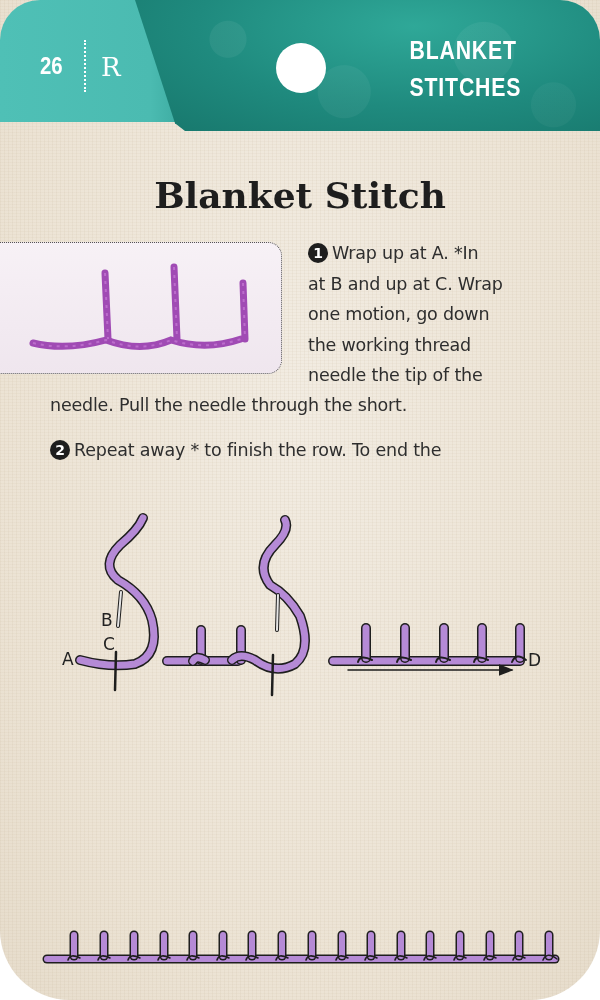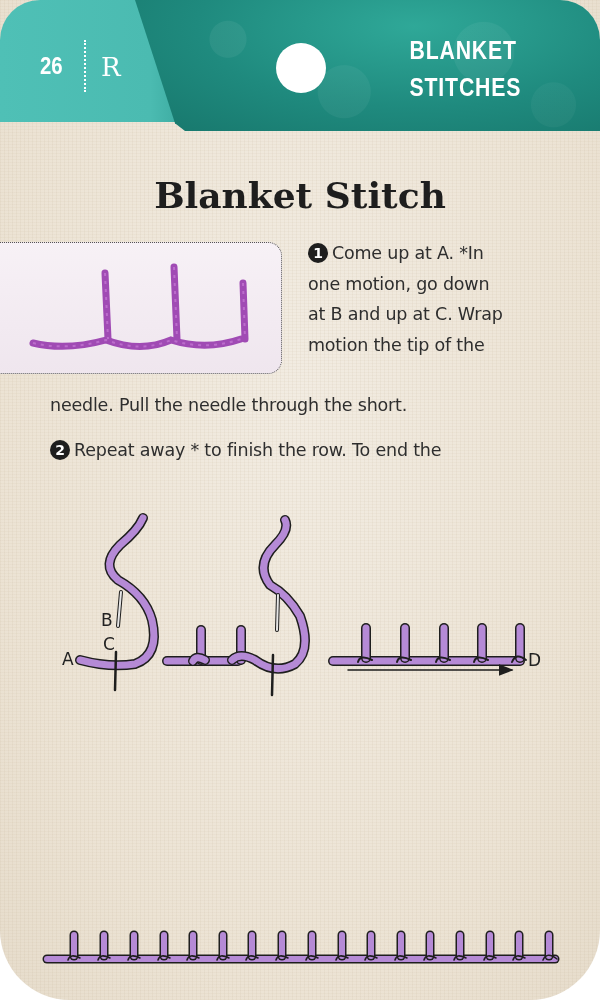--- a/index.html
+++ b/index.html
@@ -118,24 +118,25 @@
       <g fill="none" stroke="#c77ad6" stroke-width="2" stroke-dasharray="3 5" opacity="0.7">
         <path d="M42 100 Q 75 108 115 97 Q 150 110 180 97 Q 215 108 250 96"></path>
         <path d="M114 30 L 117 96"></path>
         <path d="M183 24 L 186 96"></path>
         <path d="M252 40 L 254 96"></path>
       </g>
     </svg>
   </div>
 
   <div class="step step1">
-    <div><span class="num-badge">1</span><span>Come up at A. *In</span></div>
+    <div><span class="num-badge">1</span><span>Wrap up at A. *In</span></div>
+    <div>at B and up at C. Wrap</div>
     <div>one motion, go down</div>
-    <div>at B and up at C. Wrap</div>
-    <div>motion the tip of the</div>
+    <div>the working thread</div>
+    <div>needle the tip of the</div>
   </div>
   <div class="step step1b">needle. Pull the needle through the short.</div>
 
   <div class="step step2">
     <div><span class="num-badge">2</span><span>Repeat away * to finish the row. To end the</span></div>
   </div>
 
   <svg class="diagram" width="600" height="1000" viewBox="0 0 600 1000">
     <defs>
       <marker id="arrowhead" markerWidth="10" markerHeight="8" refX="9" refY="4" orient="auto">

